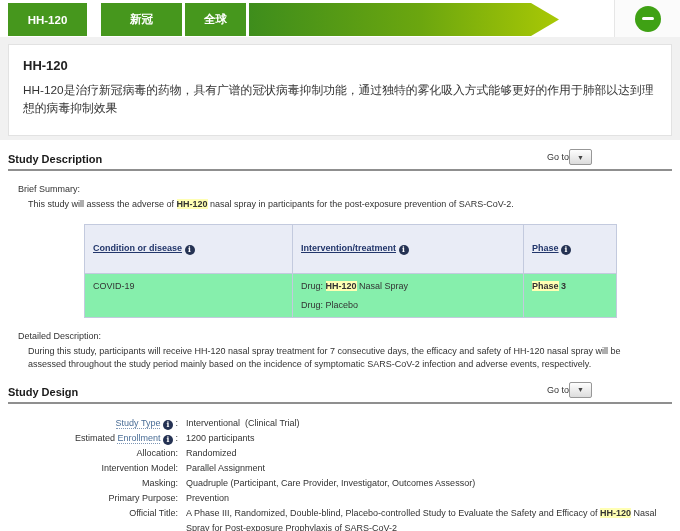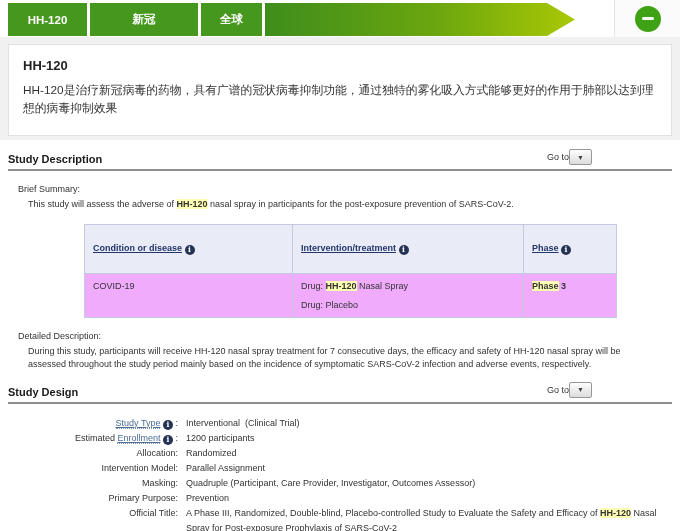--- a/index.html
+++ b/index.html
@@ -4,21 +4,21 @@
 <style>
   * { box-sizing: border-box; margin: 0; padding: 0; }
   html, body { width: 680px; height: 531px; overflow: hidden; }
   body { font-family: "Liberation Sans", sans-serif; font-size: 9px; color: #333; background: #fff; }
 
   
   .topbar { height: 37px; background: #fff; position: relative; display: flex; align-items: flex-start; }
   .seg { margin-top: 3px; height: 33px; background: #46971d; color: #fff; font-weight: bold;
          font-size: 11.5px; display: flex; align-items: center; justify-content: center; cursor: pointer; }
   .seg-1 { margin-left: 8px; width: 79px; }
-  .seg-2 { margin-left: 3px; width: 108px; }
+  .seg-2 { margin-left: 14px; width: 81px; }
   .seg-3 { margin-left: 3px; width: 61px; }
   .arrow { margin-left: 3px; margin-top: 3px; height: 33px; width: 310px;
            background: linear-gradient(90deg, #3e8d1c 0%, #6ba60f 55%, #a9c805 100%);
            clip-path: polygon(0 0, calc(100% - 28px) 0, 100% 50%, calc(100% - 28px) 100%, 0 100%); }
   .tb-right { position: absolute; right: 0; top: 0; width: 66px; height: 37px; background: #fbfbfb;
               border-left: 1px solid #e6e6e6; display: flex; align-items: center; justify-content: center; }
   .minus-btn { width: 26px; height: 26px; border-radius: 50%; background: #3fa114; border: none;
                display: flex; align-items: center; justify-content: center; cursor: pointer; }
   .minus-bar { width: 12px; height: 3px; background: #fff; border-radius: 2px; }
 
@@ -45,35 +45,35 @@
   .para { margin: 0 12px 0 20px; line-height: 1.5; color: #333; max-width: 644px; }
 
   .hl { background: #ffffb3; font-weight: bold; }
   b.plain { font-weight: bold; }
 
   
   .ct-table { border-collapse: collapse; table-layout: fixed; width: 532px; margin: 12px 0 0 76px; }
   .ct-table th { background: #e9ecf6; border: 1px solid #c3cade; text-align: left; padding: 18px 8px;
                  font-size: 9px; color: #22366b; font-weight: bold; }
   .ct-table th .th-link { text-decoration: underline; cursor: pointer; }
-  .ct-table td { border: 1px solid #c3cade; background: #f0abfc; padding: 7px 8px; vertical-align: top; }
+  .ct-table td { border: 1px solid #c3cade; background: #86efac; padding: 7px 8px; vertical-align: top; }
   .iv-line + .iv-line { margin-top: 9px; }
   .col-cond { width: 208px; } .col-iv { width: 231px; } .col-ph { width: 93px; }
 
   
   .info-i { display: inline-block; width: 10px; height: 10px; border-radius: 50%; background: #253253;
             color: #fff; font-size: 7.5px; line-height: 10px; text-align: center; font-weight: bold;
             font-family: "DejaVu Serif", serif; vertical-align: -1px; cursor: pointer; }
 
   
   .design-rows { margin-top: 12px; }
   .drow { display: flex; line-height: 15px; }
   .dlabel { width: 170px; flex: none; text-align: right; color: #333; }
   .dvalue { flex: 1; padding-left: 8px; color: #333; max-width: 500px; }
-  .dlink { color: #4a6d96; border-bottom: 1px dotted #7d96b5; cursor: pointer; text-decoration: underline; }
+  .dlink { color: #4a6d96; border-bottom: 1px dotted #7d96b5; cursor: pointer; }
 </style>
 </head>
 <body>
 
 <div class="topbar">
   <div class="seg seg-1">HH-120</div>
   <div class="seg seg-2">新冠</div>
   <div class="seg seg-3">全球</div>
   <div class="arrow"></div>
   <div class="tb-right">

